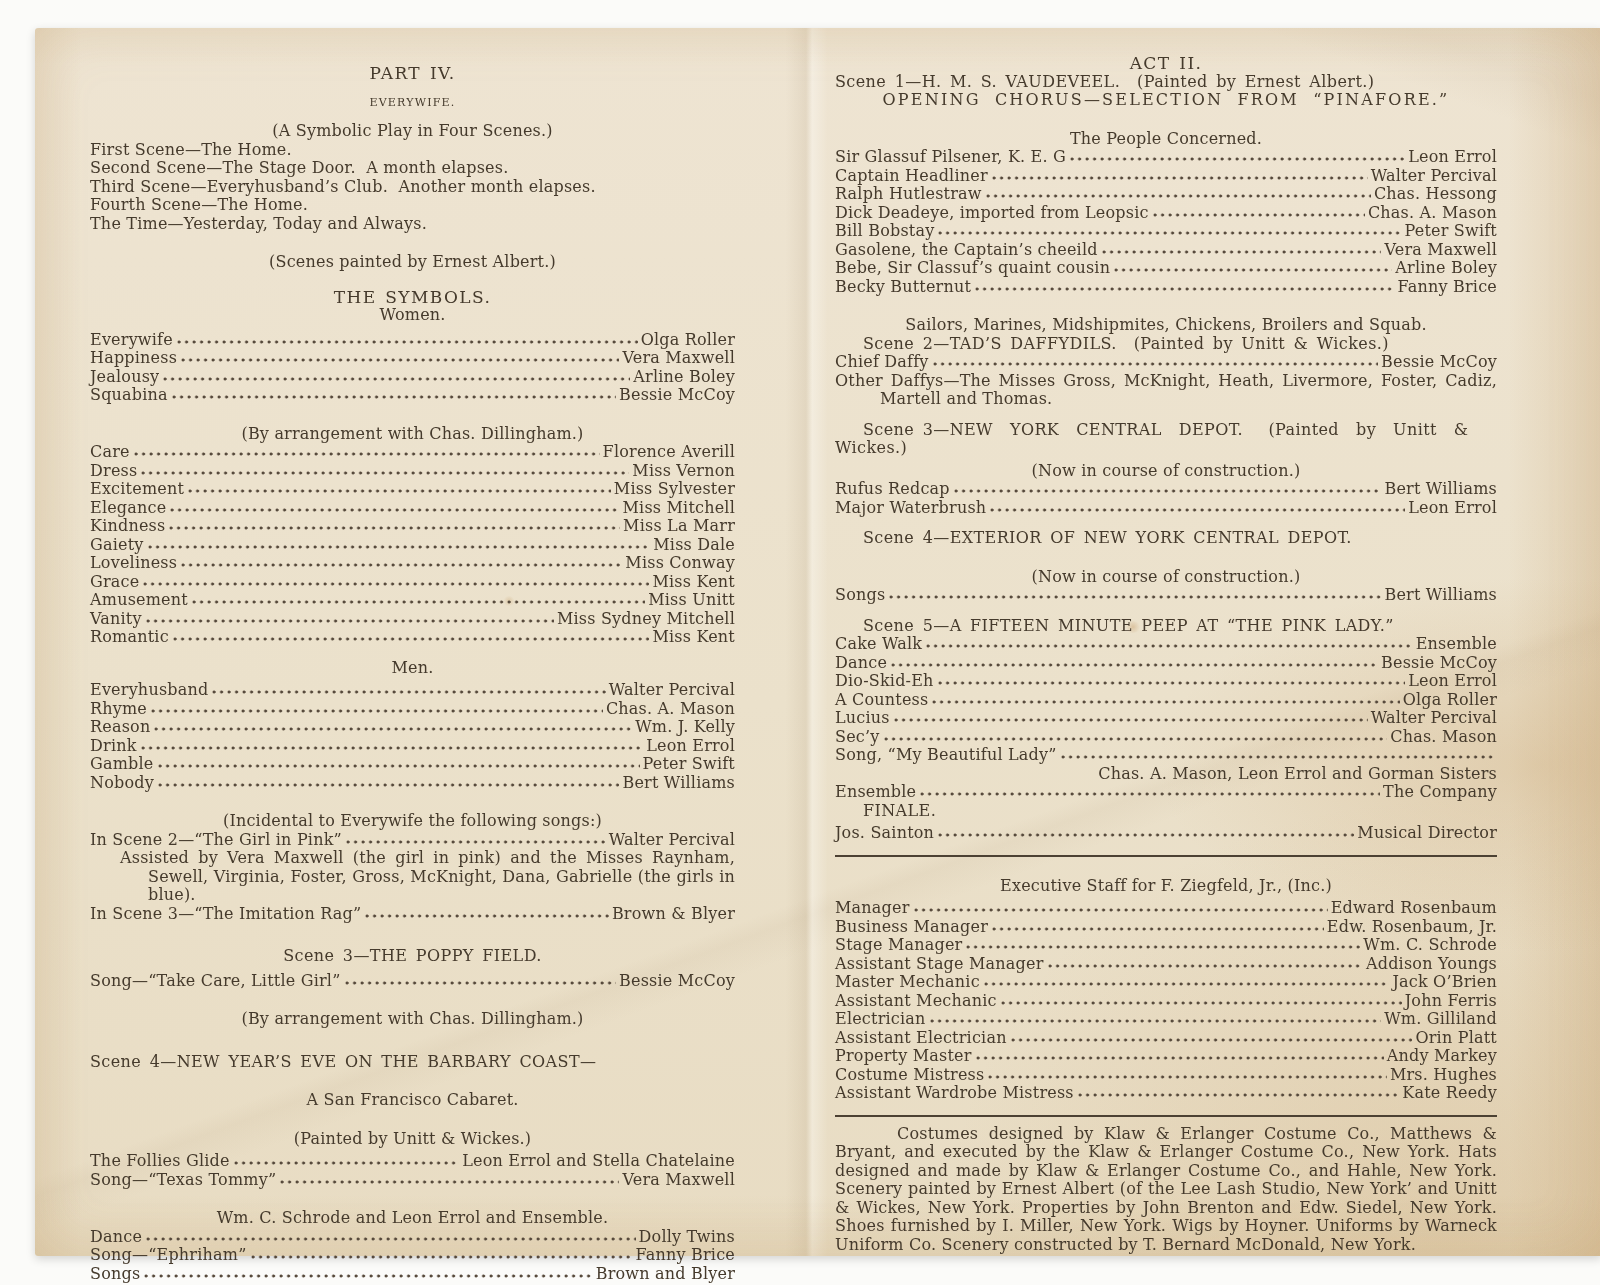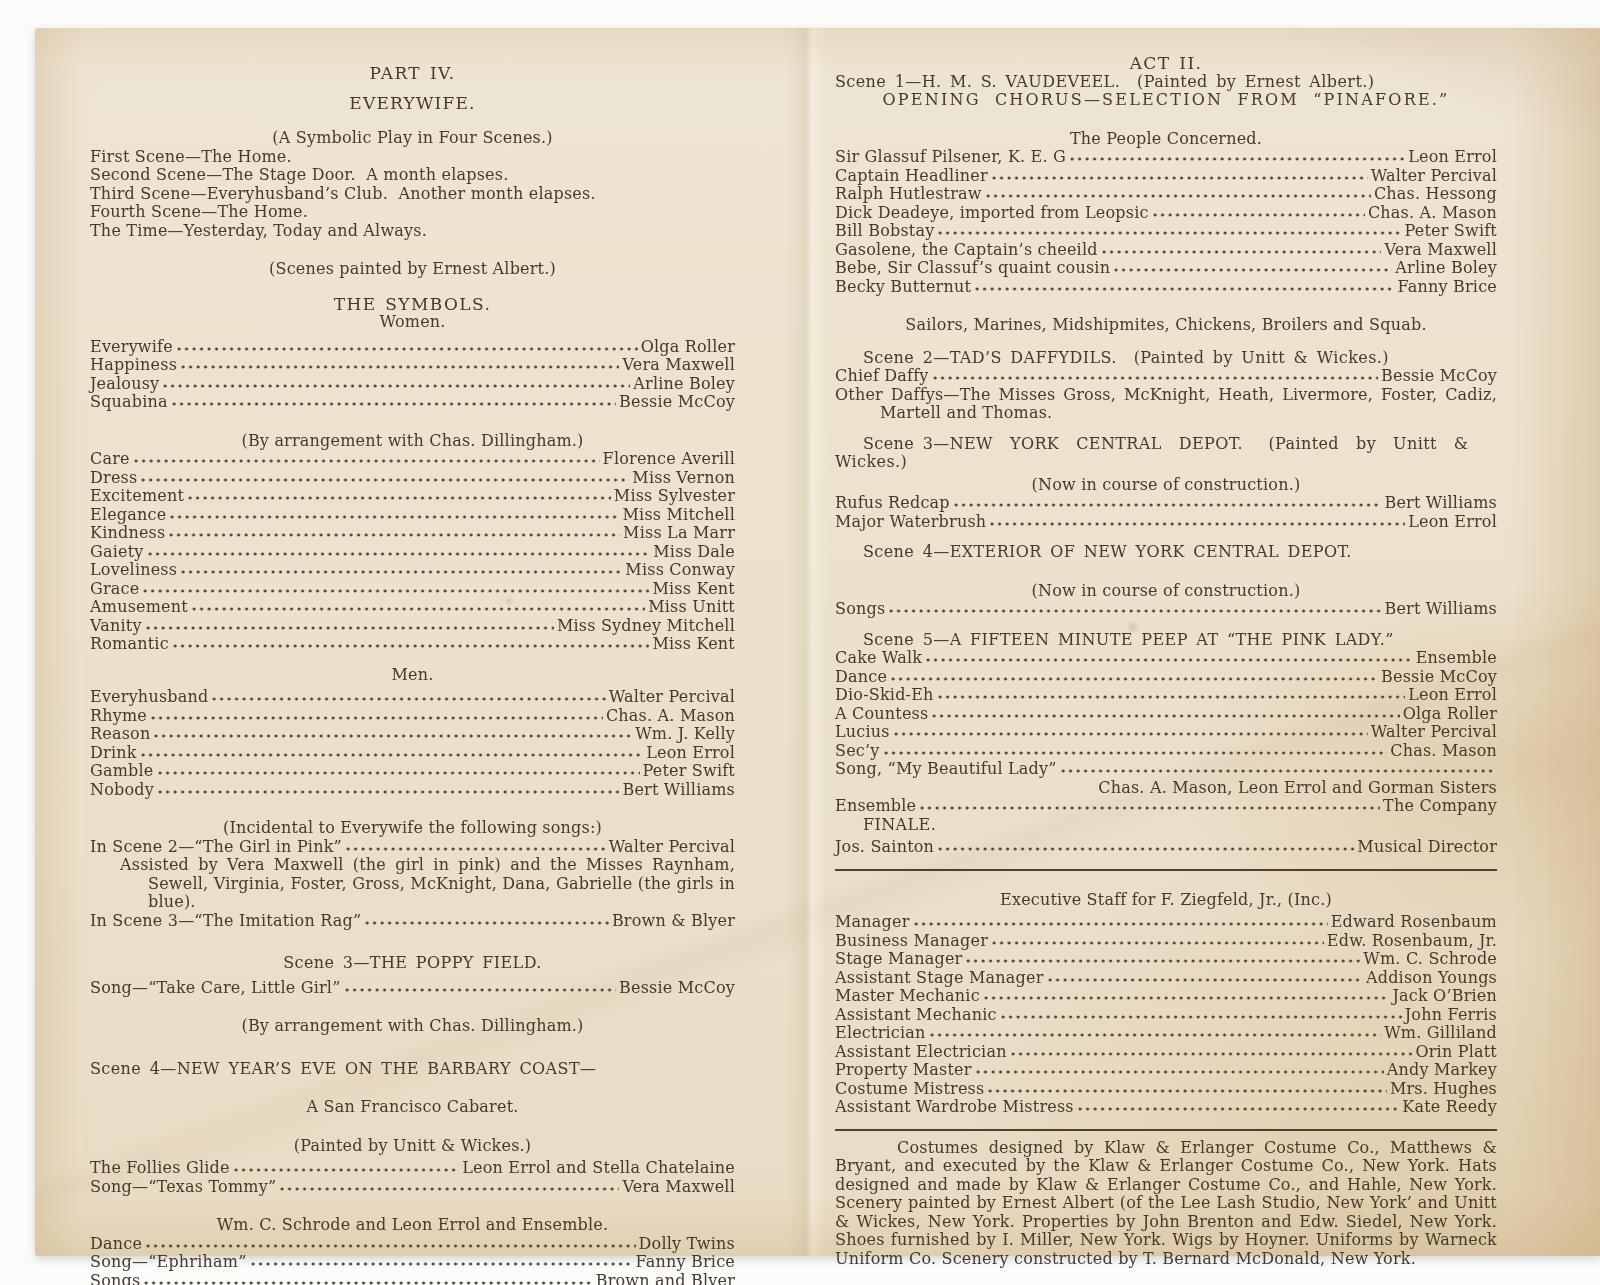--- a/index.html
+++ b/index.html
@@ -27,34 +27,34 @@
     box-shadow:0 3px 10px rgba(0,0,0,0.16), inset 0 0 60px rgba(190,160,115,0.12);
     border-radius:3px;
   }
   .col{position:absolute;font-size:16px;line-height:18.5px;letter-spacing:0.2px;}
   .col-left{left:55px;top:36px;width:645px;}
   .col-right{left:800px;top:26px;width:662px;}
   .c{text-align:center;margin-top:20px;}
   .r{text-align:right;}
   .pre{white-space:pre-wrap;}
   .h-main{text-align:center;font-size:17px;letter-spacing:1.4px;word-spacing:2px;}
-  .h-title{text-align:center;font-size:17px;letter-spacing:1.2px;margin-top:11px;}
+  .h-title{text-align:center;font-size:11px;letter-spacing:1.2px;margin-top:11px;}
   .h-scene{letter-spacing:0.4px;word-spacing:3px;}
   .h-wide{text-align:center;letter-spacing:2.2px;word-spacing:7px;}
   .ind{padding-left:28px;}
   .row{display:flex;align-items:baseline;}
   .role{white-space:nowrap;}
   .name{white-space:nowrap;}
   .leader{
     flex:1 1 auto;margin:0 3px;height:13px;min-width:18px;
     background-image:radial-gradient(circle at 3px 10px,#55483a 1.25px,rgba(0,0,0,0) 1.8px);
     background-size:7.5px 13px;background-repeat:repeat-x;
   }
   .gap4{margin-top:4px;}.gap6{margin-top:6px;justify-content:flex-end;}.gap8{margin-top:0;}
-  .gap10{margin-top:17px;text-align:center;}.gap12{margin-top:12px;}.gap14{margin-top:14px;}
+  .gap10{margin-top:10px;text-align:center;}.gap12{margin-top:12px;}.gap14{}
   .gap16{margin-top:16px;}.gap20{margin-top:20px;}.gap24{margin-top:24px;}
   .hang{padding-left:58px;text-indent:-28px;text-align:justify;}
   .hang2{padding-left:45px;text-indent:-45px;text-align:justify;}
   .rule{border-top:2.5px solid #4c4133;margin:12px 0 8px 0;}
   .credits{text-indent:62px;text-align:justify;margin-top:4px;}
   .fox1{position:absolute;left:1090px;top:593px;width:16px;height:12px;border-radius:50%;
         background:radial-gradient(circle,rgba(190,140,80,0.35),transparent 70%);}
   .fox2{position:absolute;left:468px;top:568px;width:12px;height:10px;border-radius:50%;
         background:radial-gradient(circle,rgba(190,145,85,0.30),transparent 70%);}
 </style>

